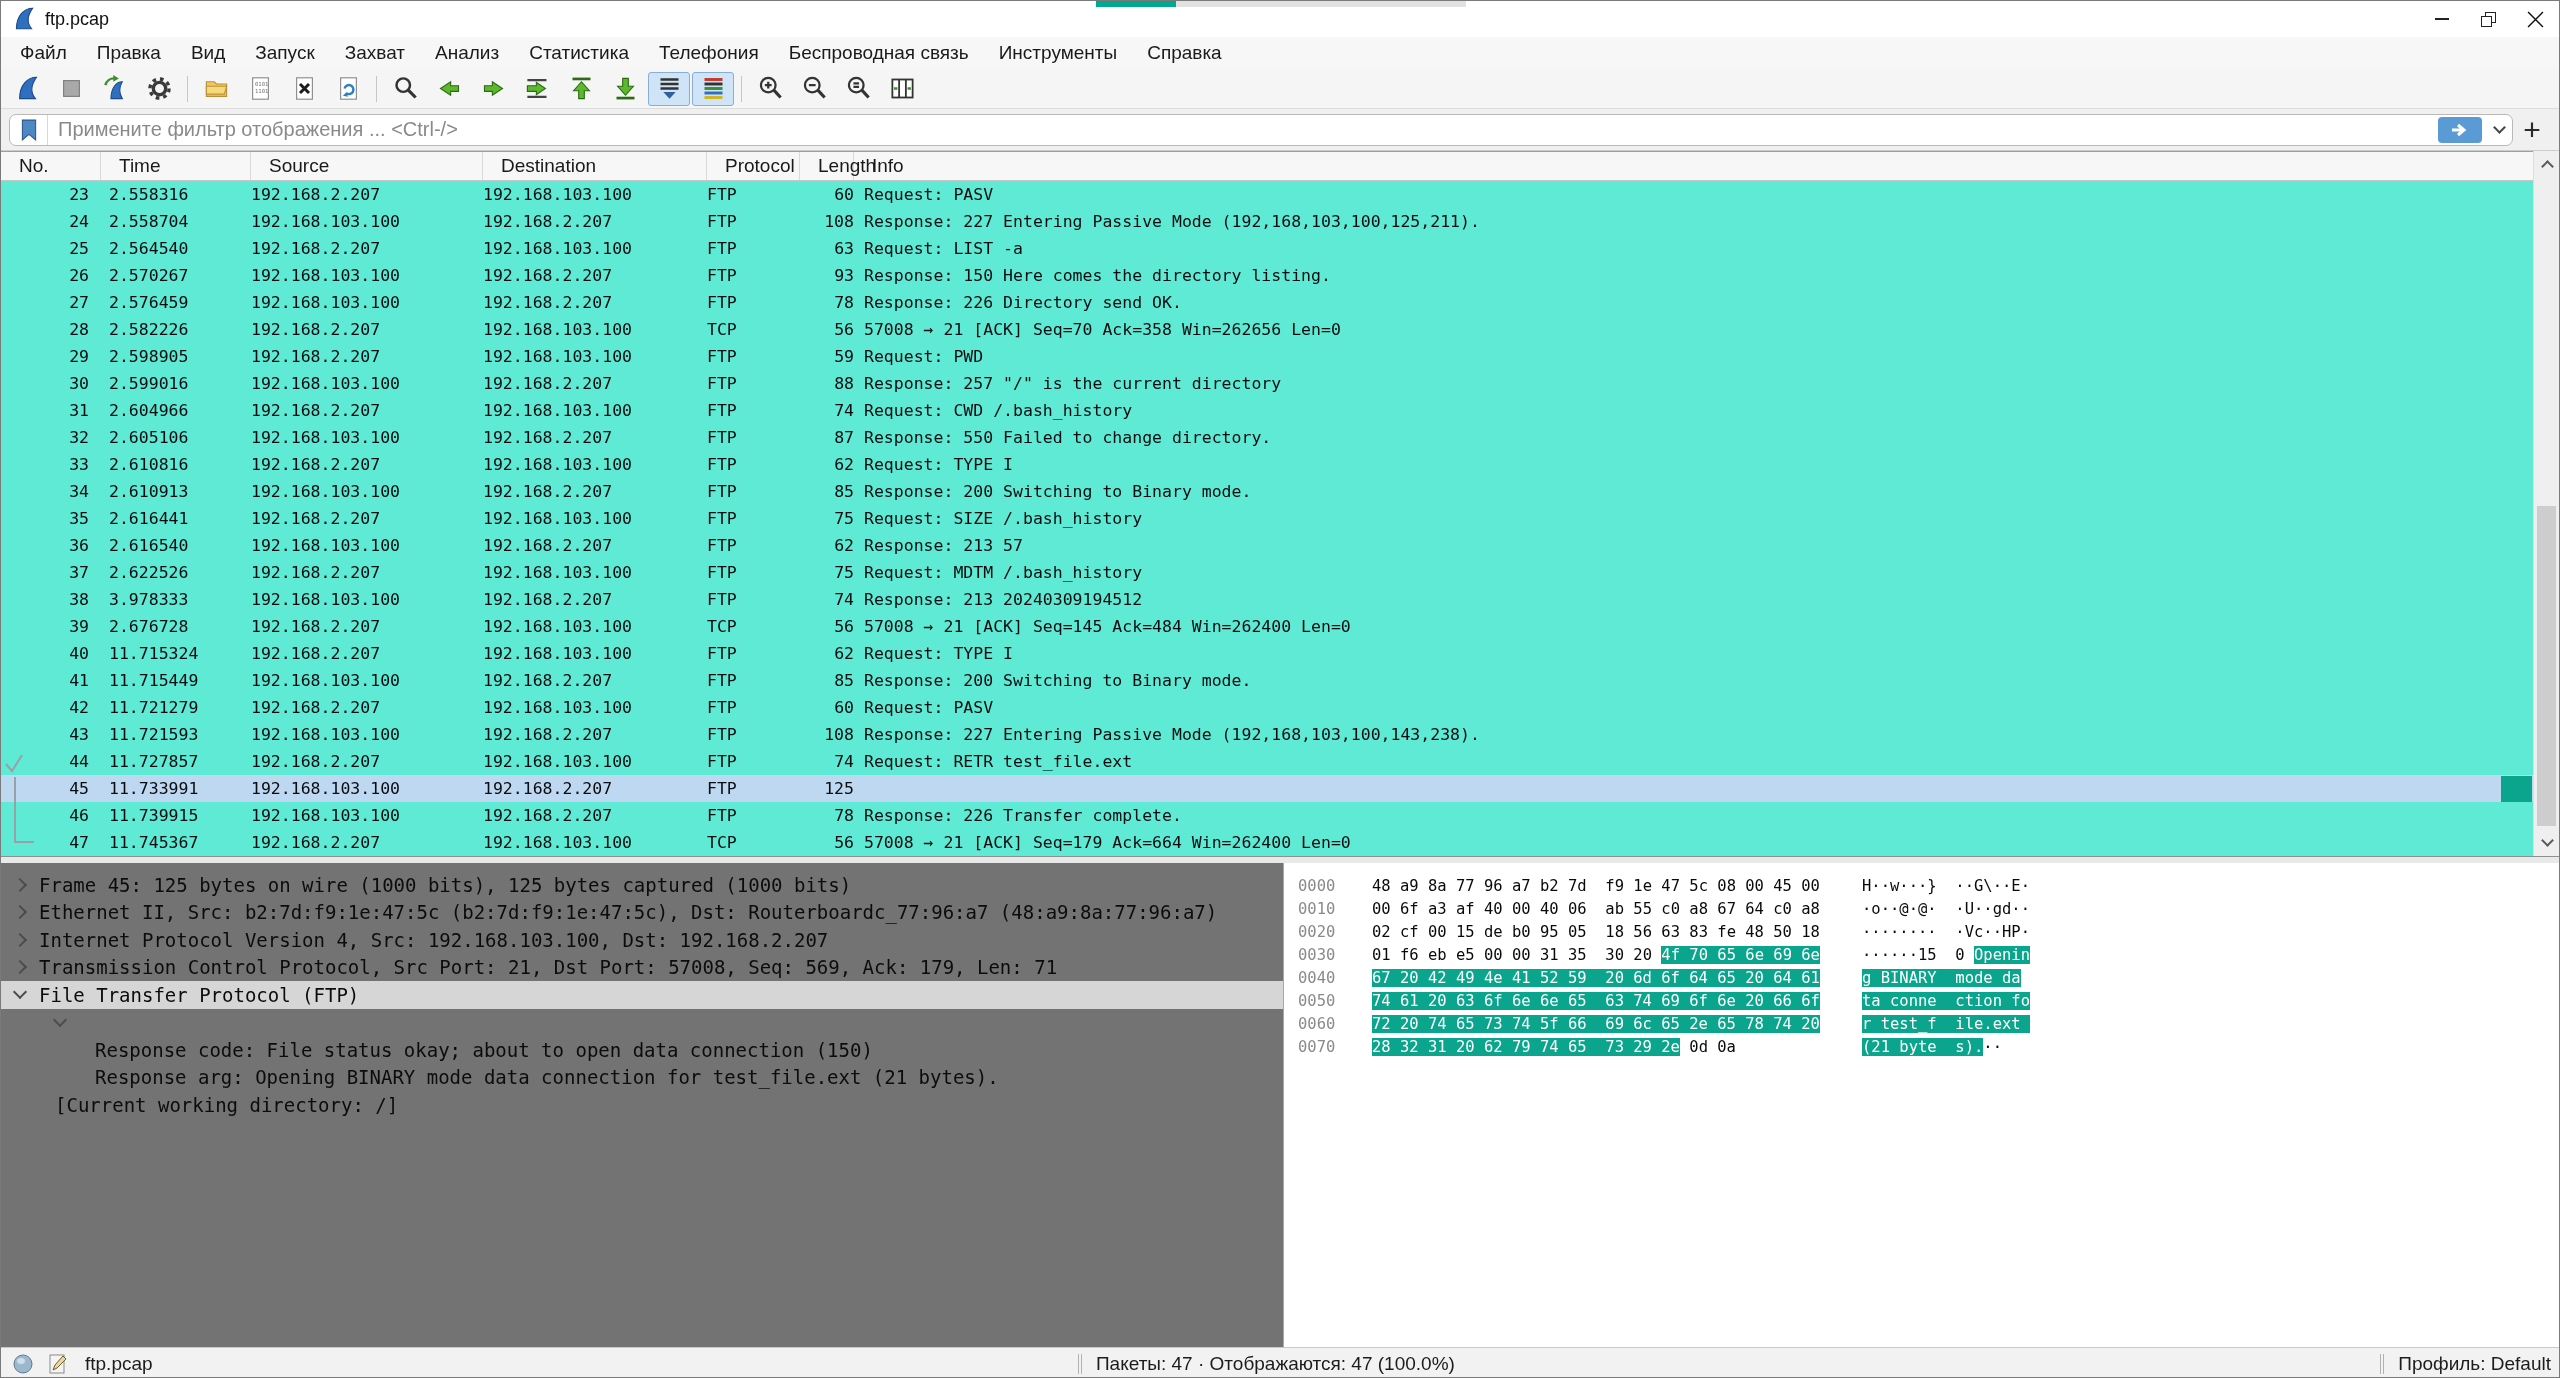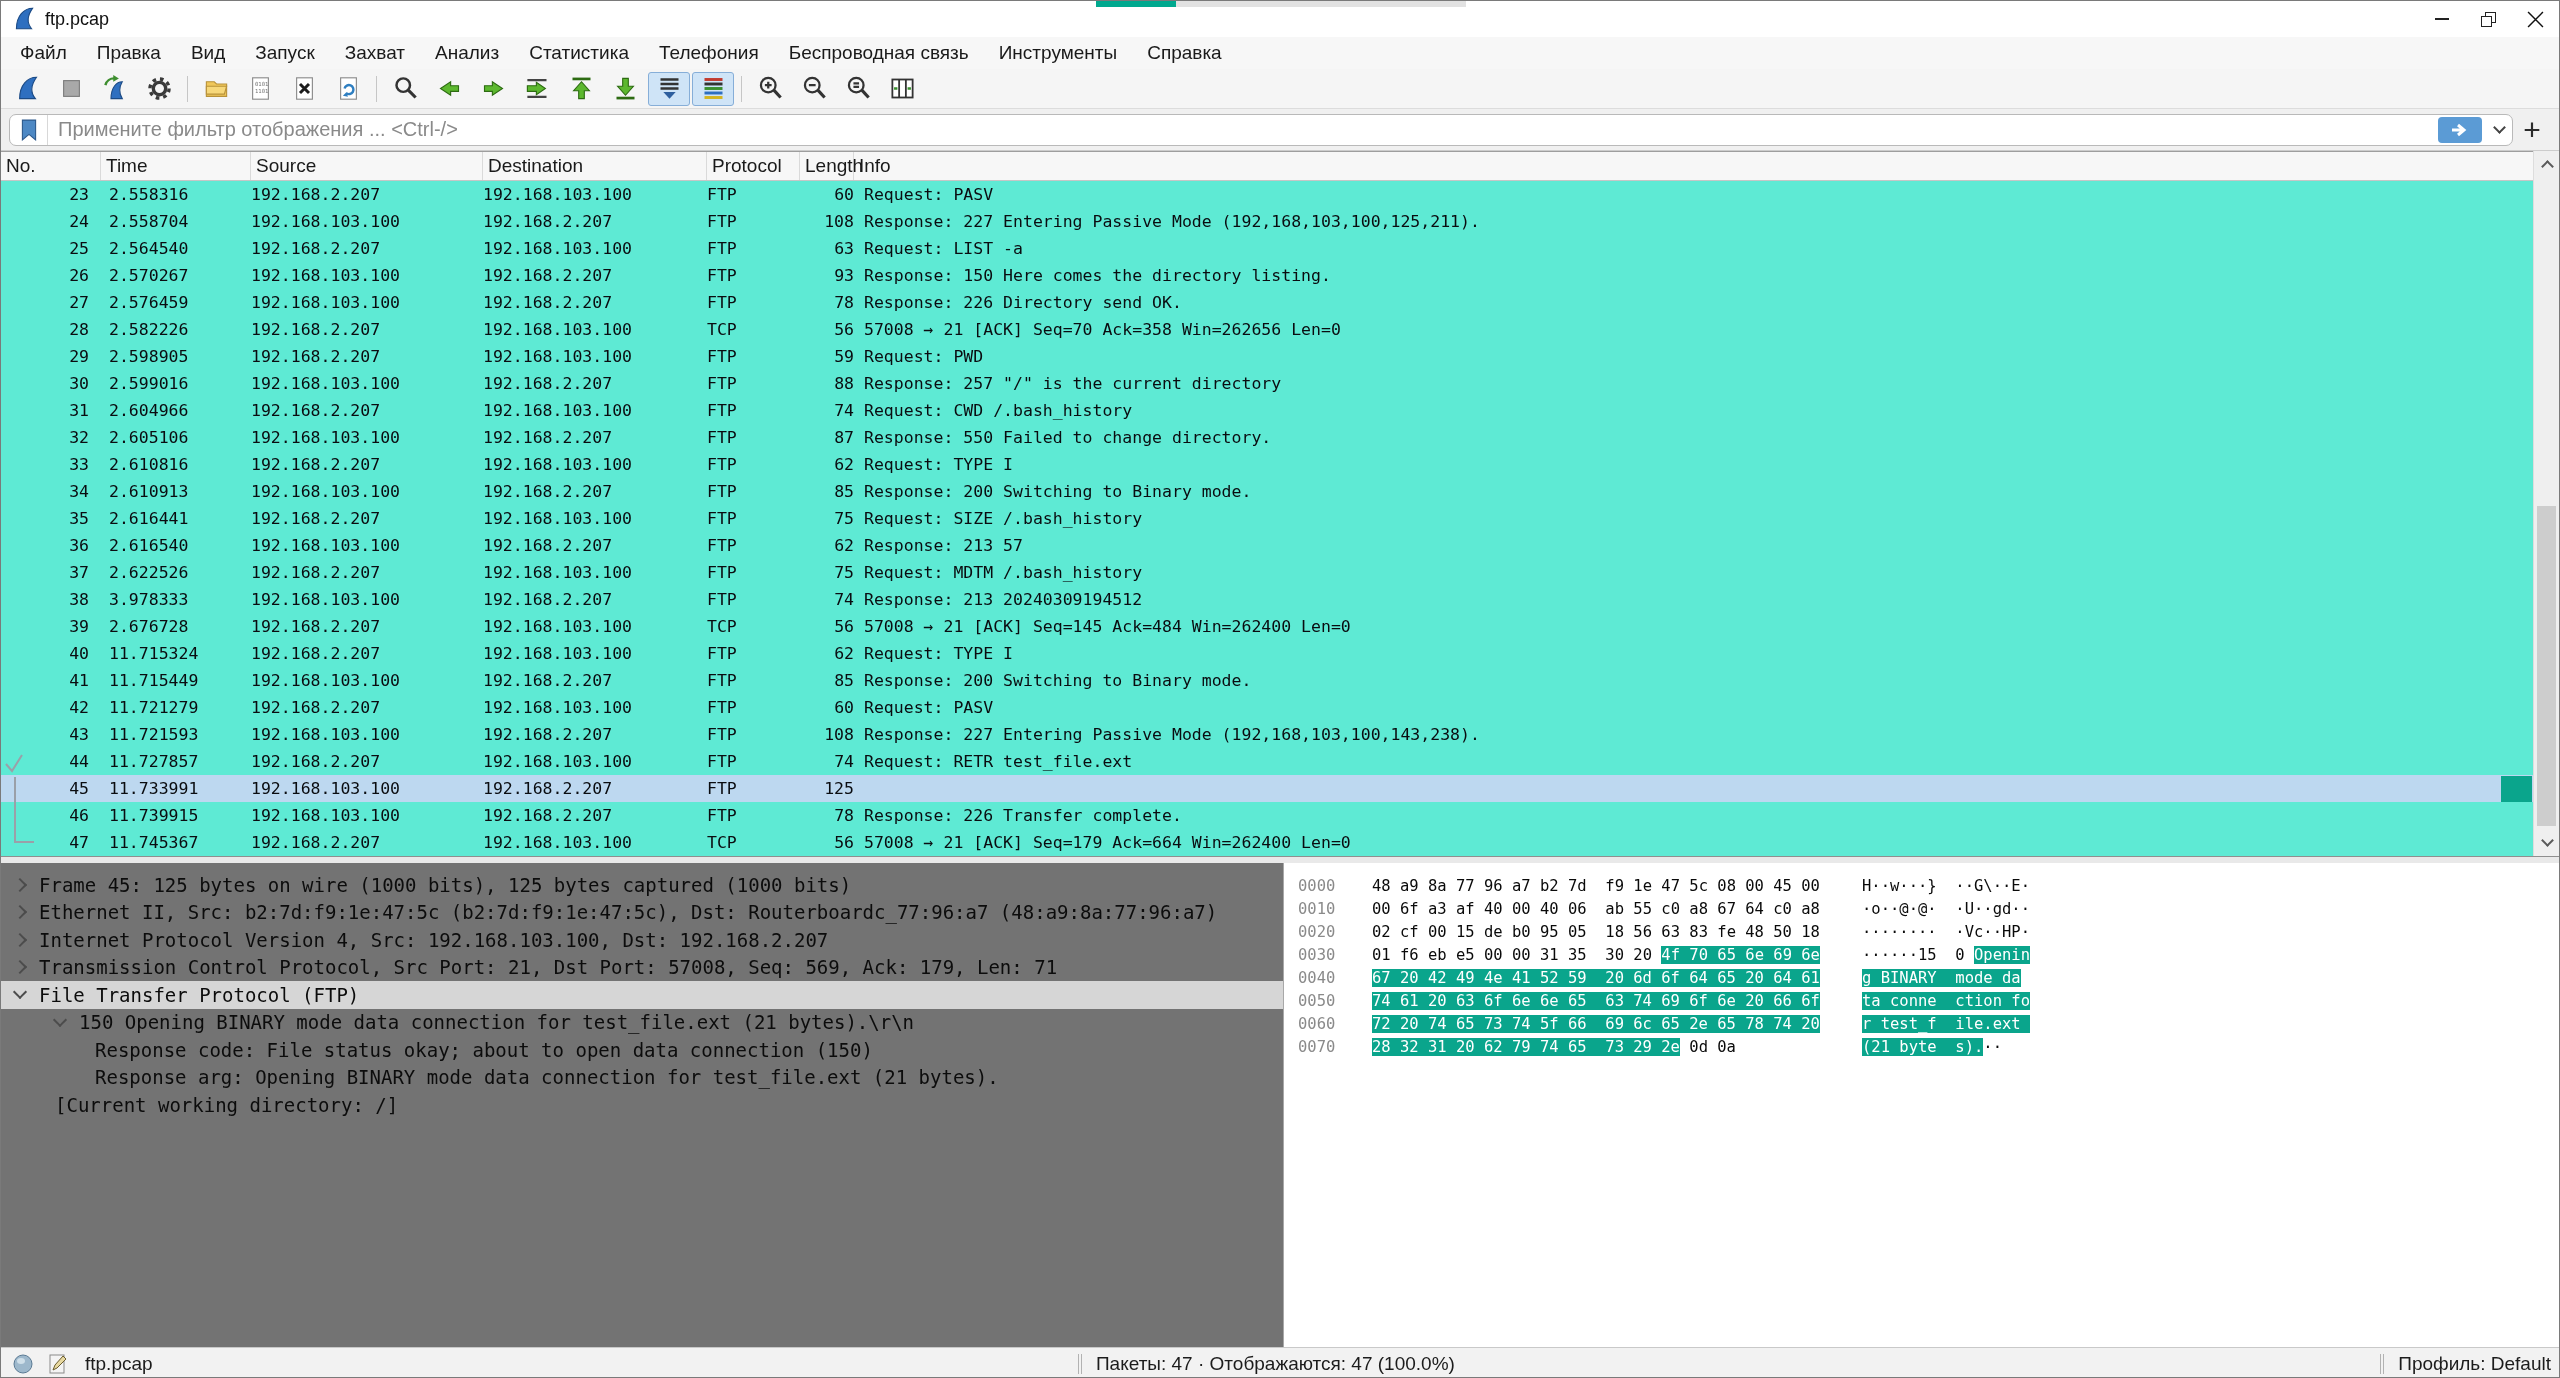--- a/index.html
+++ b/index.html
@@ -39,21 +39,21 @@
   .bookmark-btn { width:38px; height:100%; display:flex; align-items:center; justify-content:center; border-right:1px solid #d8d8d8; }
   .filter-placeholder { flex:1; font-size:20px; color:#8a8a8a; padding-left:10px; white-space:nowrap; }
   .apply-btn { width:44px; height:26px; background:#5b9bd5; border-radius:4px; display:flex; align-items:center; justify-content:center; margin-right:4px; }
   .caret-btn { width:26px; height:100%; display:flex; align-items:center; justify-content:center; }
   .caret { width:9px; height:9px; border-right:2px solid #444; border-bottom:2px solid #444; transform:rotate(45deg); margin-top:-4px; }
   .add-btn { width:38px; height:32px; display:flex; align-items:center; justify-content:center; font-size:30px; color:#2a2a2a; }
 
   
   .list-area { position:relative; height:705px; }
   .list-header { height:30px; display:flex; background:#f7f7f7; border-top:1px solid #9e9e9e; border-bottom:1px solid #c6c6c6; padding-right:26px; font-size:19px; color:#1a1a1a; }
-  .hcell { display:flex; align-items:center; padding-left:5px; border-right:1px solid #dadada; }
+  .hcell { display:flex; align-items:center; padding-left:18px; border-right:1px solid #dadada; }
   .rows { position:relative; height:675px; overflow:hidden; background:#e4e3f6; }
   .prow { display:flex; height:27px; font-family:"DejaVu Sans Mono", monospace; font-size:16.5px; line-height:27px; background:#5eead4; color:#0a0c10; white-space:nowrap; }
   .prow.sel { background:#bdd8f0; }
   .c-no   { width:100px; text-align:right; padding-right:12px; }
   .c-time { width:150px; padding-left:8px; }
   .c-src  { width:232px; }
   .c-dst  { width:224px; }
   .c-pro  { width:93px; }
   .c-len  { width:54px; text-align:right; }
   .c-info { flex:1; padding-left:10px; margin-right:26px; }
@@ -546,21 +546,21 @@
 
 <div class="hsplit"></div>
 
 <div class="bottom">
   <div class="details" id="details">
       <div class="dline" style="padding-left: 14px;"><span class="chev collapsed"></span><span style="width: 14px; flex: 0 0 auto;"> </span><span>Frame 45: 125 bytes on wire (1000 bits), 125 bytes captured (1000 bits)</span></div>
       <div class="dline" style="padding-left: 14px;"><span class="chev collapsed"></span><span style="width: 14px; flex: 0 0 auto;"> </span><span>Ethernet II, Src: b2:7d:f9:1e:47:5c (b2:7d:f9:1e:47:5c), Dst: Routerboardc_77:96:a7 (48:a9:8a:77:96:a7)</span></div>
       <div class="dline" style="padding-left: 14px;"><span class="chev collapsed"></span><span style="width: 14px; flex: 0 0 auto;"> </span><span>Internet Protocol Version 4, Src: 192.168.103.100, Dst: 192.168.2.207</span></div>
       <div class="dline" style="padding-left: 14px;"><span class="chev collapsed"></span><span style="width: 14px; flex: 0 0 auto;"> </span><span>Transmission Control Protocol, Src Port: 21, Dst Port: 57008, Seq: 569, Ack: 179, Len: 71</span></div>
       <div class="dline sel" style="padding-left: 14px;"><span class="chev expanded"></span><span style="width: 14px; flex: 0 0 auto;"> </span><span>File Transfer Protocol (FTP)</span></div>
-      <div class="dline" style="padding-left: 54px;"><span class="chev expanded"></span><span style="width: 14px; flex: 0 0 auto;"> </span><span>150 Opening BINARY mode data connection for test_file.ext (21 bytes).\r\n</span></div>
+      <div class="dline" style="padding-left: 54px;"><span class="chev expanded"></span><span style="width: 14px; flex: 0 0 auto;"> </span></div>
       <div class="dline" style="padding-left: 94px; text-align: right;"><span>Response code: File status okay; about to open data connection (150)</span></div>
       <div class="dline" style="padding-left: 94px;"><span>Response arg: Opening BINARY mode data connection for test_file.ext (21 bytes).</span></div>
       <div class="dline" style="padding-left: 54px;"><span>[Current working directory: /]</span></div>
     </div>
   <div class="hexpane" id="hexpane">
       <div class="hexrow"><span class="off">0000</span><span class="hx"><span>48 a9 8a 77 96 a7 b2 7d</span><span>  </span><span>f9 1e 47 5c 08 00 45 00</span></span><span class="asc"><span>H··w···}</span><span>  </span><span>··G\··E·</span></span></div>
       <div class="hexrow"><span class="off">0010</span><span class="hx"><span>00 6f a3 af 40 00 40 06</span><span>  </span><span>ab 55 c0 a8 67 64 c0 a8</span></span><span class="asc"><span>·o··@·@·</span><span>  </span><span>·U··gd··</span></span></div>
       <div class="hexrow"><span class="off">0020</span><span class="hx"><span>02 cf 00 15 de b0 95 05</span><span>  </span><span>18 56 63 83 fe 48 50 18</span></span><span class="asc"><span>········</span><span>  </span><span>·Vc··HP·</span></span></div>
       <div class="hexrow"><span class="off">0030</span><span class="hx"><span>01 f6 eb e5 00 00 31 35</span><span>  </span><span>30 20 </span><span class="hl">4f 70 65 6e 69 6e</span></span><span class="asc"><span>······15</span><span>  </span><span>0 </span><span class="hl">Openin</span></span></div>
       <div class="hexrow"><span class="off">0040</span><span class="hx"><span class="hl">67 20 42 49 4e 41 52 59  20 6d 6f 64 65 20 64 61</span></span><span class="asc"><span class="hl">g BINARY  mode da</span></span></div>

